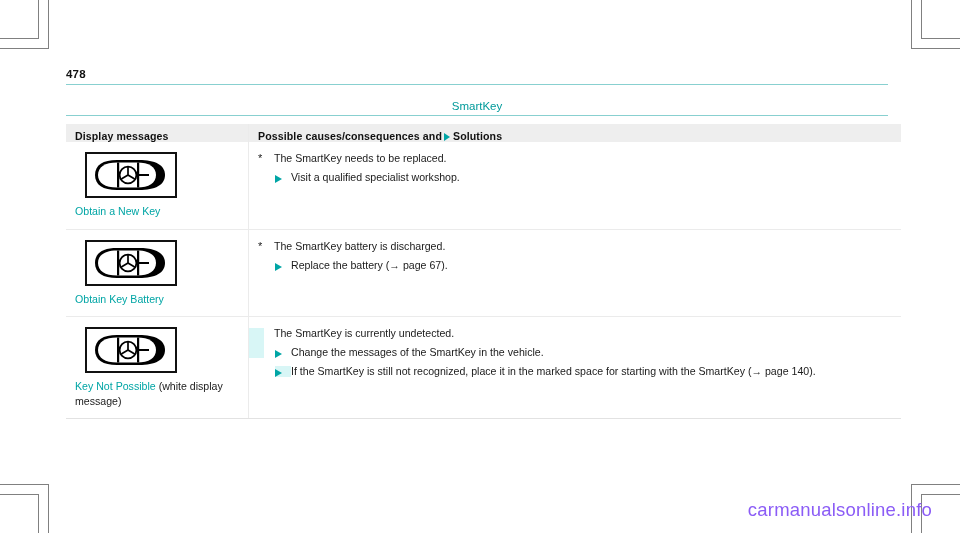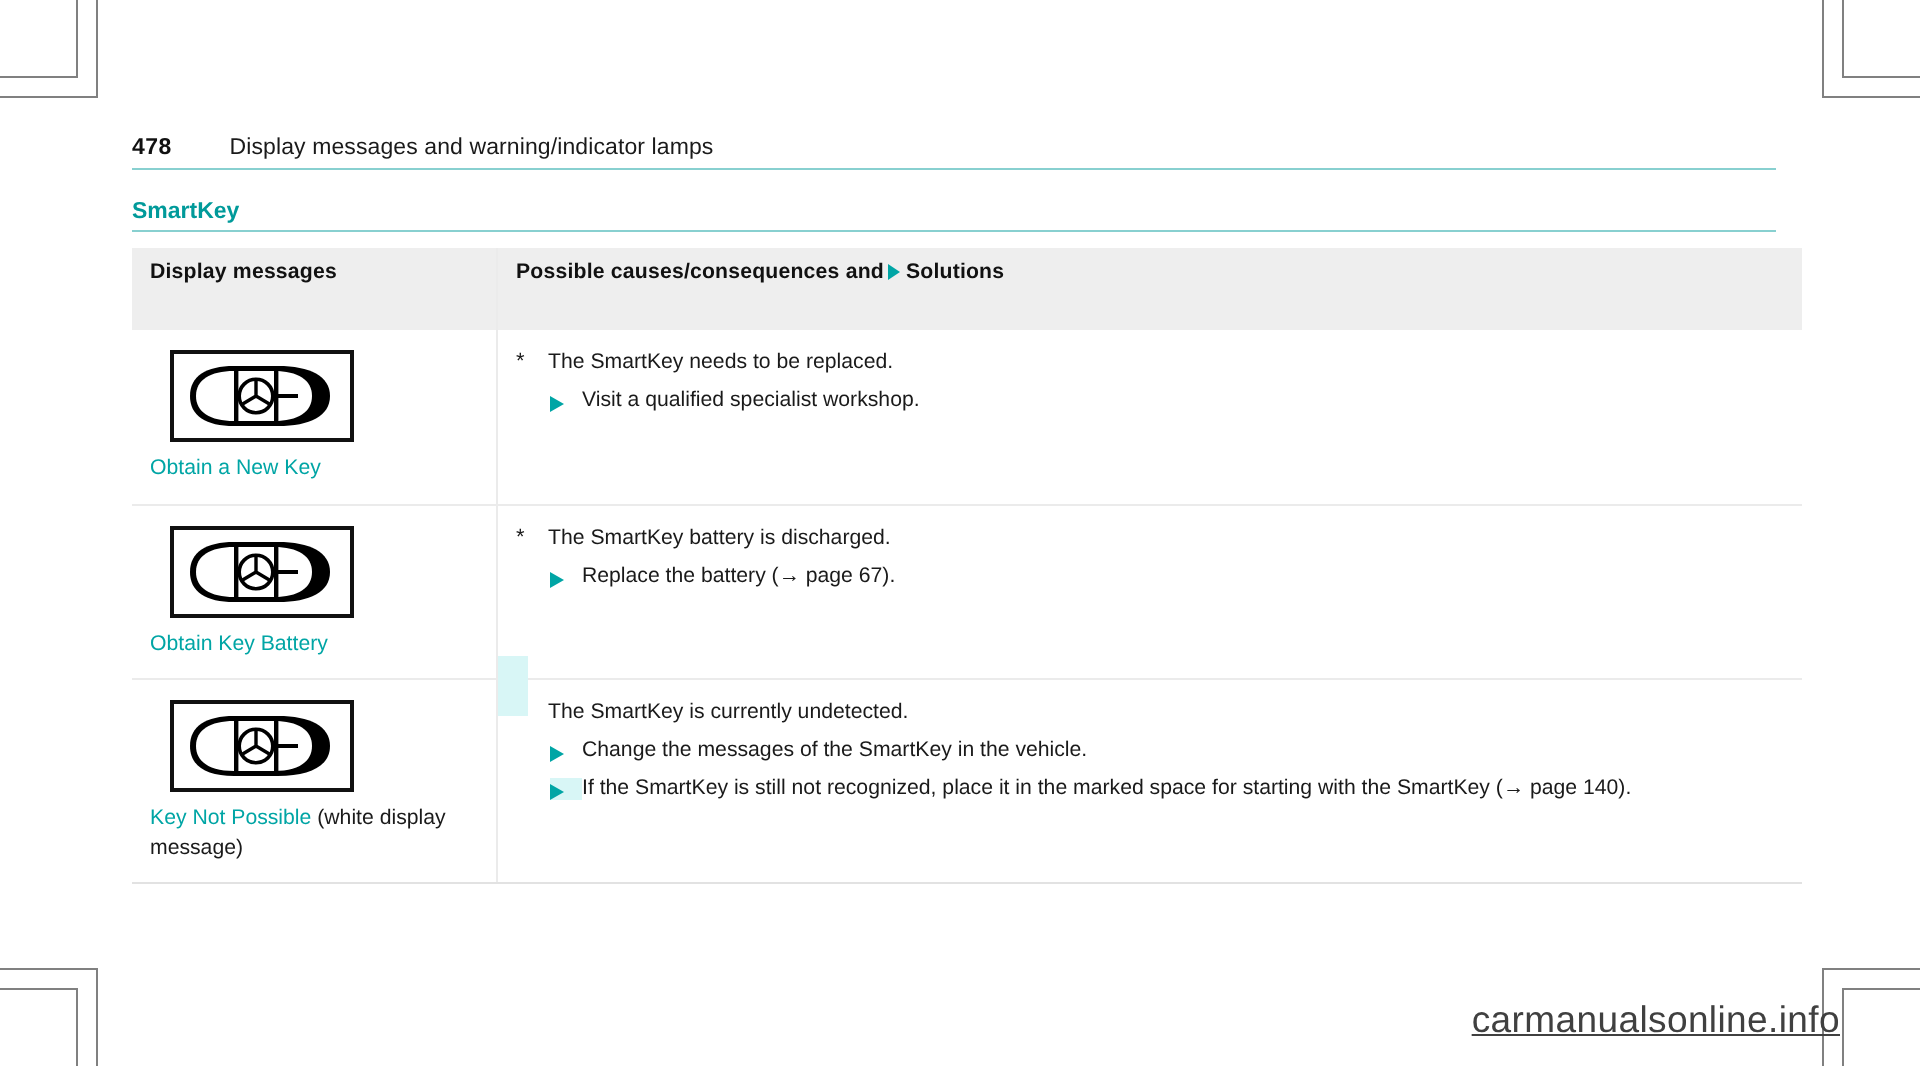--- a/index.html
+++ b/index.html
@@ -60,40 +60,41 @@
 
   
   .section-heading {
     position: absolute;
     left: 66px;
     top: 100px;
     width: 822px;
     padding-bottom: 3px;
     border-bottom: 1.4px solid #88d0d0;
     color: #009a9a;
-    font-weight: bold;
+    font-weight: normal;
     font-size: 11.5px;
+    text-align: center;
   }
 
   
   .msg-table {
     position: absolute;
     left: 66px;
     top: 124px;
     width: 800px;
     border-collapse: collapse;
     table-layout: fixed;
   }
   .msg-table th {
     background: #eeeeee;
     text-align: left;
     font-size: 10.6px;
     font-weight: bold;
     color: #111;
-    padding: 6px 8px 23px 9px;
+    padding: 6px 8px 0 9px;
     vertical-align: middle;
     letter-spacing: .1px;
   }
   .msg-table td {
     vertical-align: top;
     border-bottom: 1px solid #ebebeb;
     padding: 0;
   }
   .msg-table tr.row-last td {
     border-bottom: 1px solid #e2e2e2;
@@ -190,43 +191,41 @@
     top: 328px;
     width: 15px;
     height: 30px;
     background: #d8f6f6;
     z-index: 0;
   }
 
   
   .watermark {
     position: absolute;
-    right: 40px;
+    right: 28px;
     bottom: 12px;
-    color: #404040;
+    color: #8b5cf6;
     font-size: 18.5px;
     letter-spacing: .2px;
-    text-decoration: underline;
   }
 </style>
 </head>
 <body>
 
 <div class="crop-mark cm-tl-a"></div>
 <div class="crop-mark cm-tl-b"></div>
 <div class="crop-mark cm-tr-a"></div>
 <div class="crop-mark cm-tr-b"></div>
 <div class="crop-mark cm-bl-a"></div>
 <div class="crop-mark cm-bl-b"></div>
 <div class="crop-mark cm-br-a"></div>
 <div class="crop-mark cm-br-b"></div>
 
 <div class="running-head">
   <span class="page-number">478</span>
-  <span class="head-title">Display messages and warning/indicator lamps</span>
 </div>
 
 <div class="section-heading">SmartKey</div>
 
 <table class="msg-table">
   <thead>
     <tr>
       <th class="col-left">Display messages</th>
       <th class="col-right">
         <span>Possible causes/consequences and</span><span class="tri"></span><span>Solutions</span>

